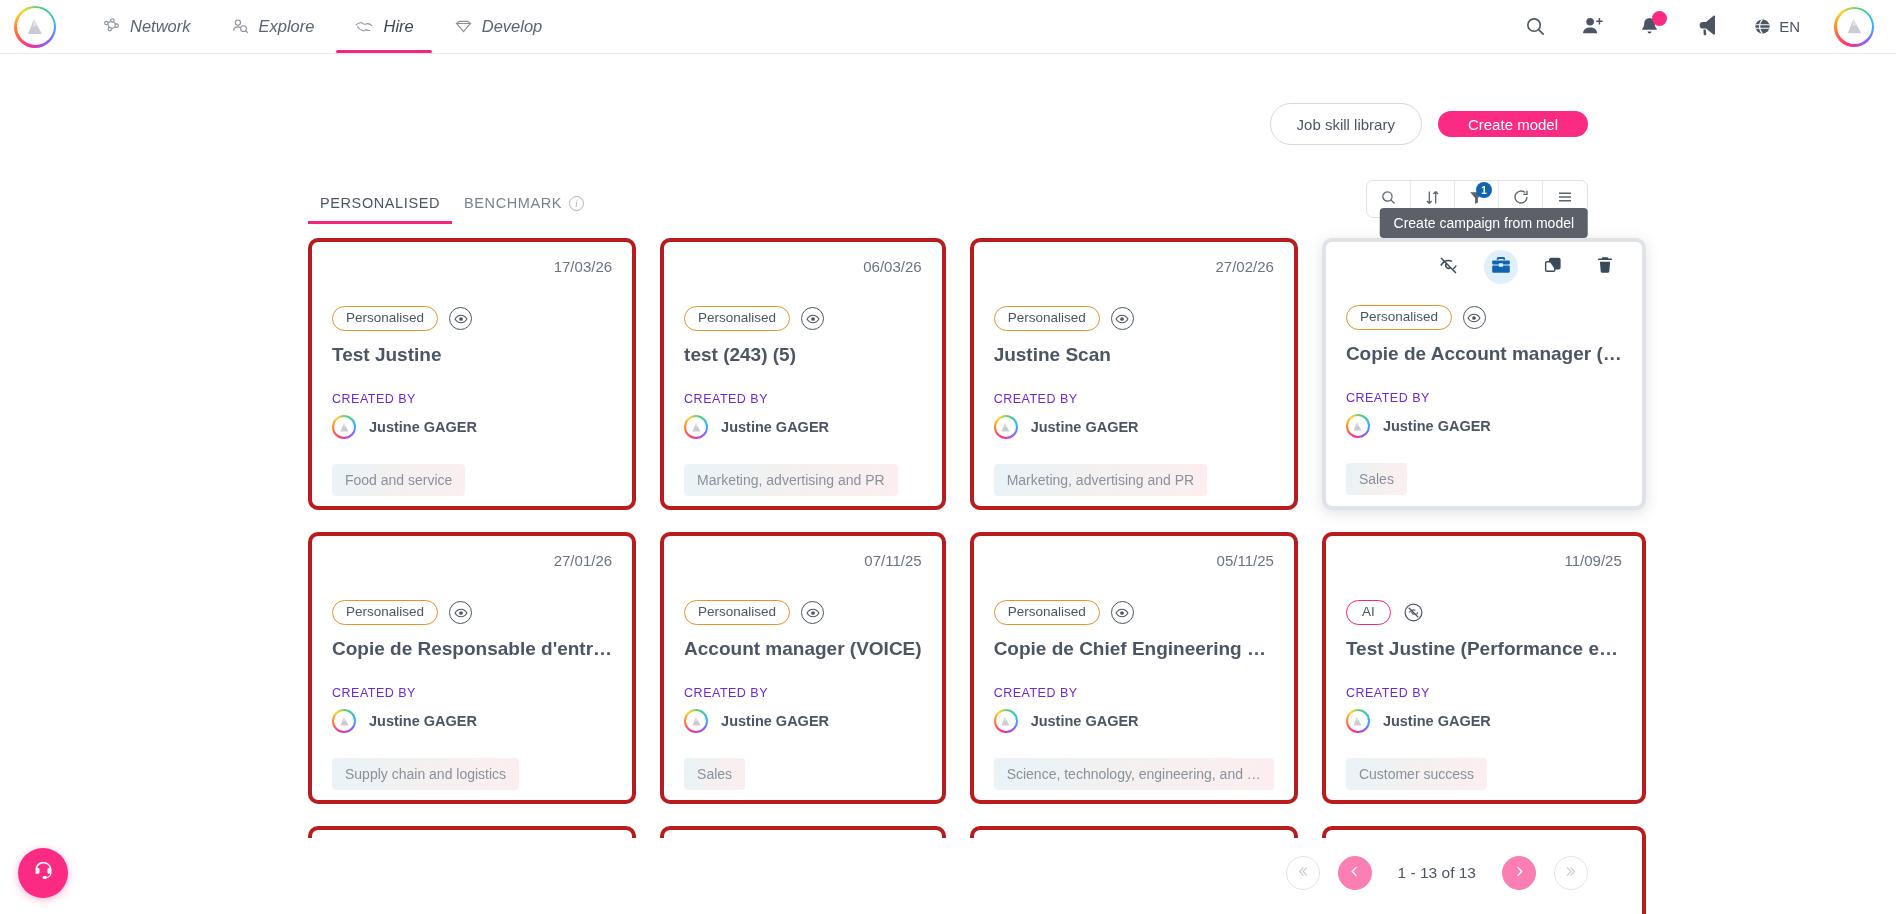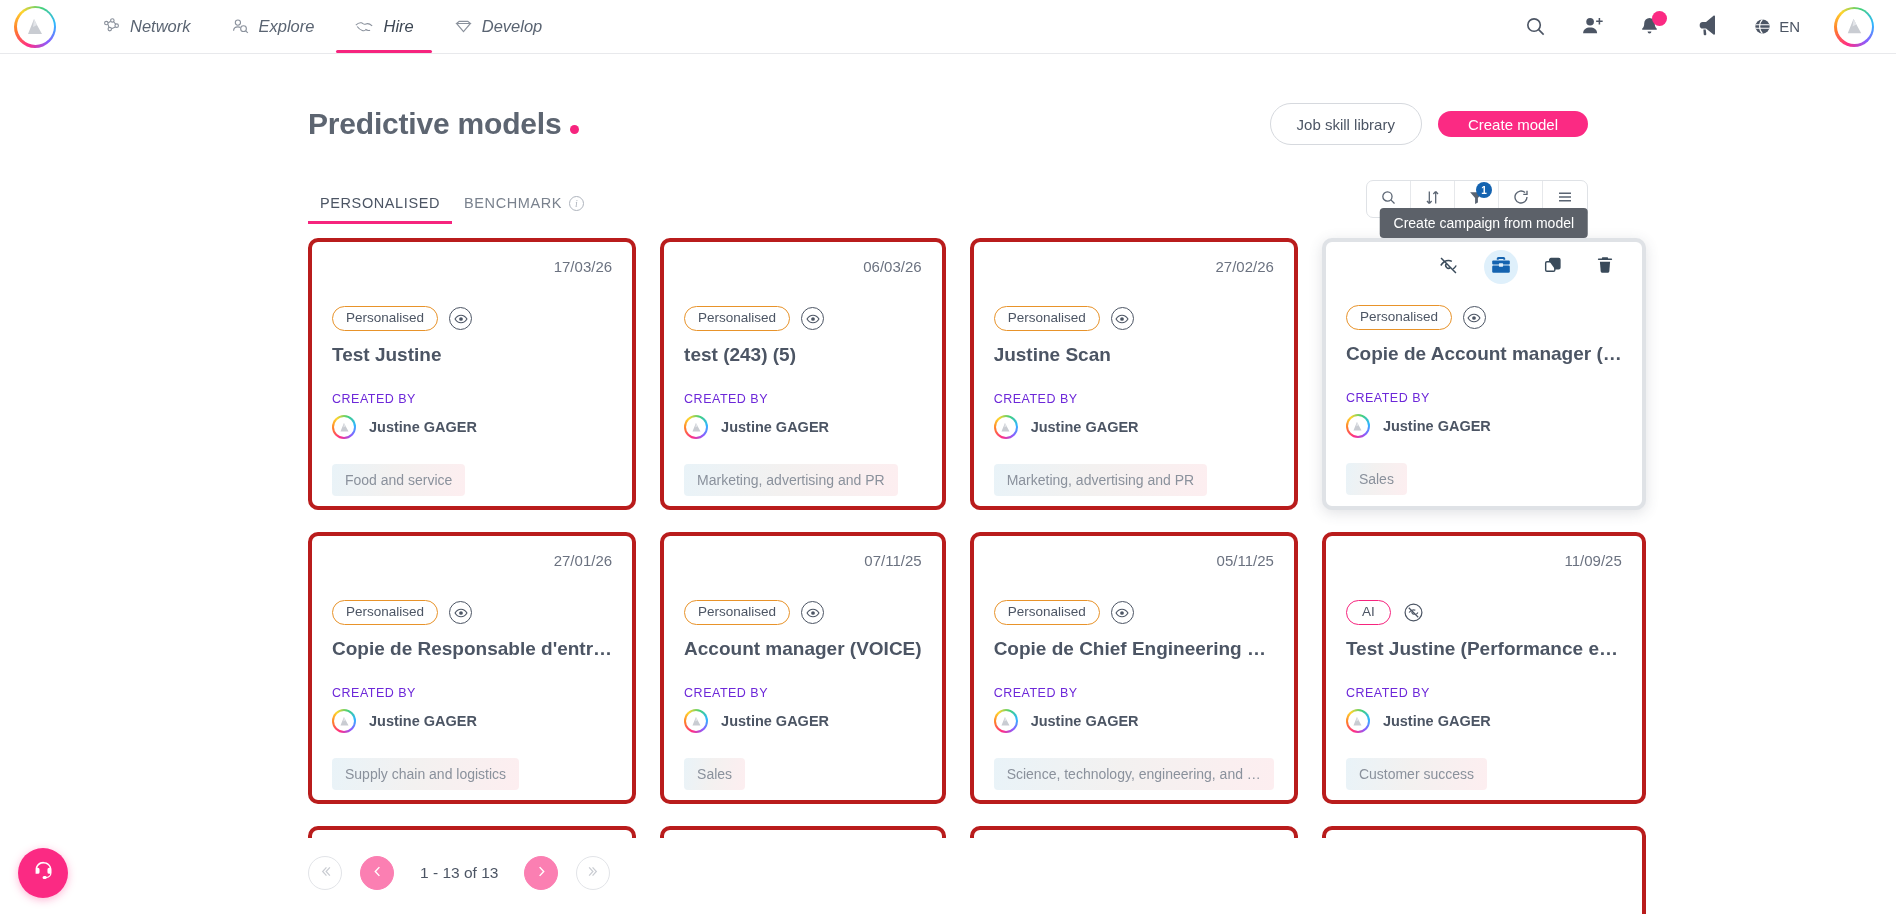--- a/index.html
+++ b/index.html
@@ -257,21 +257,21 @@
     padding: 8px 13px;
     border-radius: 4px;
     background: linear-gradient(100deg, #e9f3f8 0%, #f3f1f0 45%, #fdeef0 100%);
     white-space: nowrap; overflow: hidden; text-overflow: ellipsis;
   }
 
   
   .pager {
     position: absolute; right: 0; bottom: 0;
     width: 1280px; left: 50%; transform: translateX(-50%);
-    display: flex; align-items: center; 
+    display: flex; align-items: center; justify-content: flex-end;
     gap: 18px; padding: 18px 0 24px 0;
     background: #fff;
   }
   .pg-btn {
     width: 34px; height: 34px; border-radius: 50%;
     display: flex; align-items: center; justify-content: center;
     cursor: pointer; border: 1px solid #e2e4e8; background: #fff;
     color: #c9ccd2;
   }
   .pg-btn.on {
@@ -401,24 +401,20 @@
         </svg>
       </div>
     </div>
   </div>
 </div>
 
 <div class="page">
   <div class="content">
 
     <div class="title-row">
-      <div class="page-title">
-        <span>Predictive models</span>
-        <span class="title-dot"></span>
-      </div>
       <div class="title-actions">
         <button class="btn-outline">Job skill library</button>
         <button class="btn-primary">Create model</button>
       </div>
     </div>
 
     <div class="tabs-row">
       <div class="tab active">
         <span>PERSONALISED</span>
       </div>

